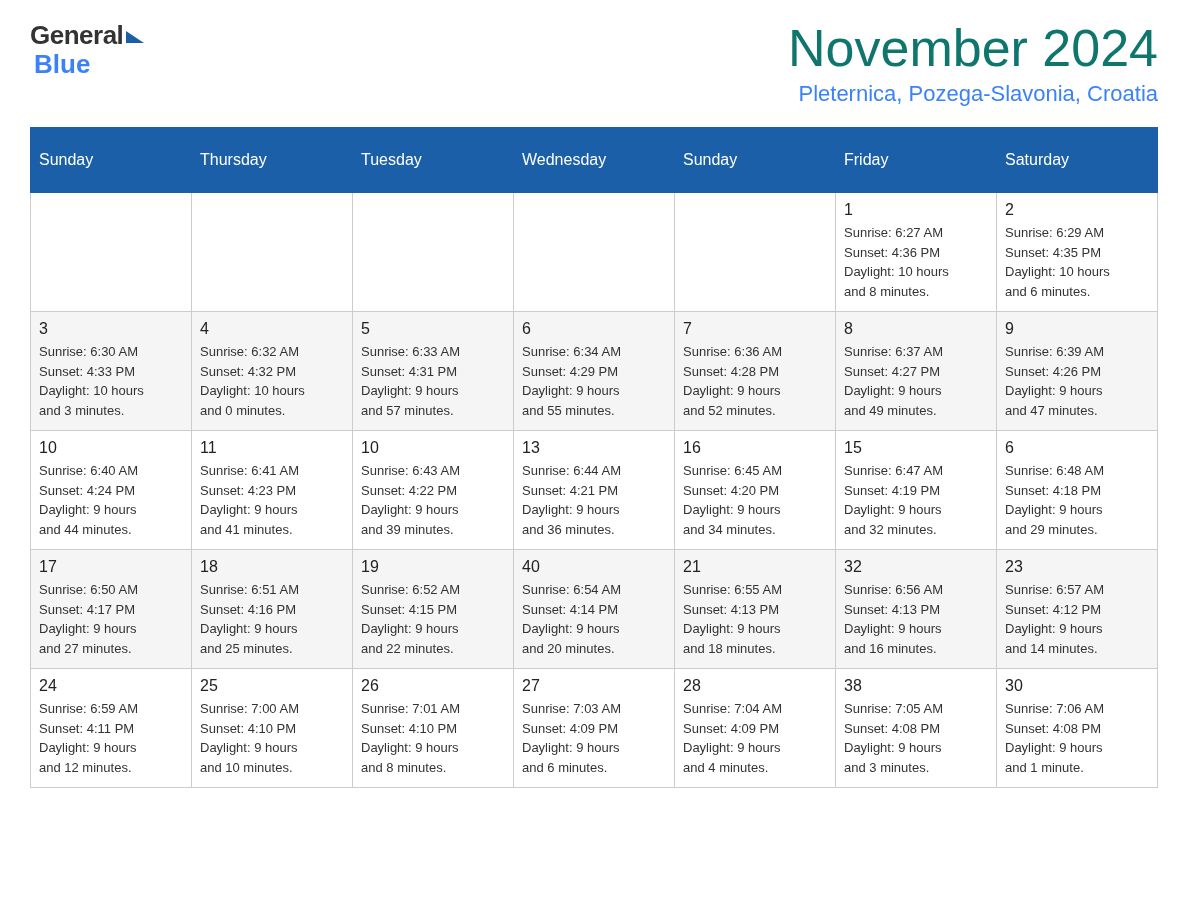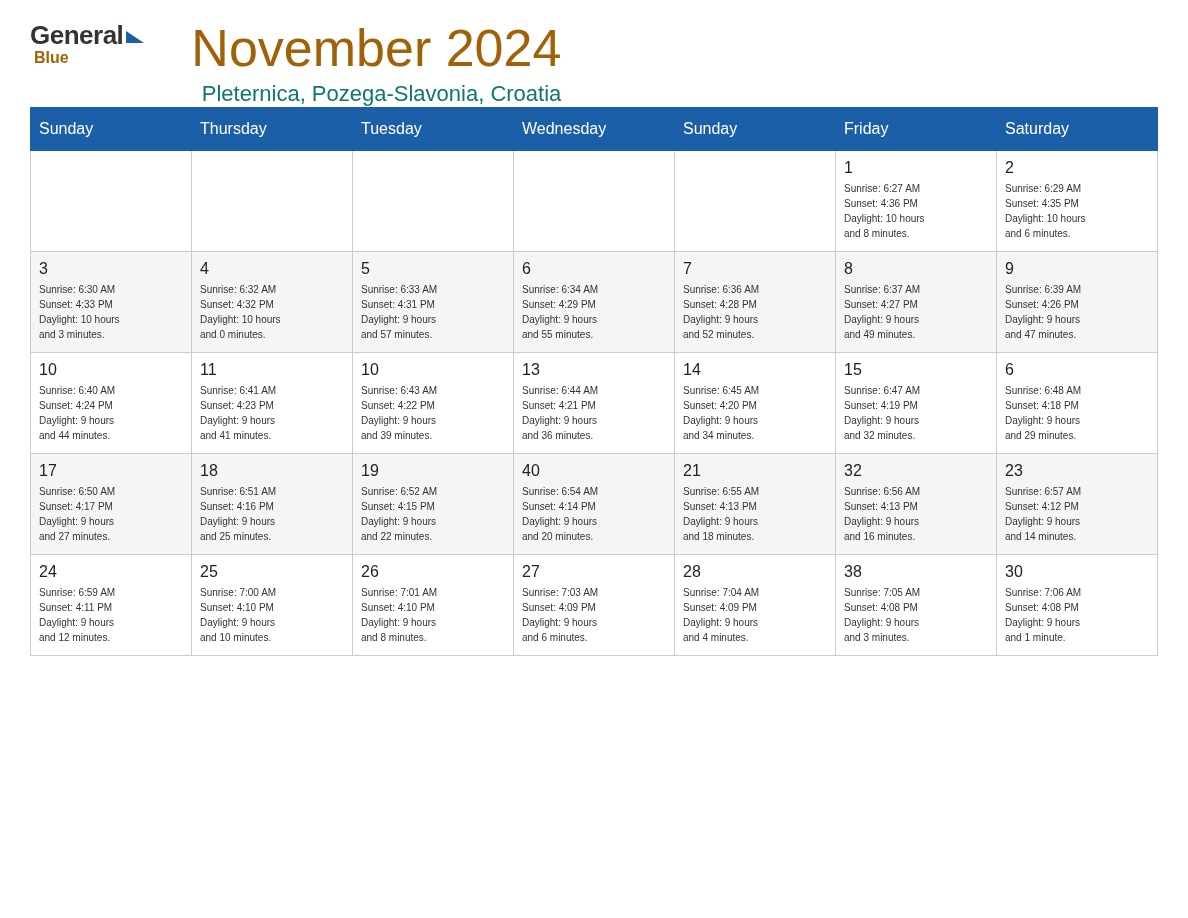--- a/index.html
+++ b/index.html
@@ -6,66 +6,67 @@
     body {
       font-family: Arial, Helvetica, sans-serif;
       background: #fff;
       color: #333;
       width: 1188px;
       min-height: 918px;
       padding: 20px 30px;
     }
     .header {
       display: flex;
-      justify-content: flex-start;
+      justify-content: space-between;
       align-items: flex-start;
+      margin-bottom: 20px;
       gap: 47px;
     }
     .title-block { text-align: right; }
     .month-year {
       font-size: 52px;
       font-weight: normal;
-      color: #a16207;
+      color: #0f766e;
       line-height: 1.1;
     }
     .location {
       font-size: 22px;
-      color: #0f766e;
+      color: #3b82f6;
       margin-top: 4px;
     }
     table {
       width: 100%;
       border-collapse: collapse;
       table-layout: fixed;
     }
     thead tr th {
       background-color: #1a5fa8;
       color: #fff;
       font-size: 16px;
       font-weight: normal;
-      padding: 12px 8px;
+      padding: 23px 8px;
       text-align: left;
       border: 1px solid #1a5fa8;
     }
     tbody tr td {
       vertical-align: top;
       padding: 8px 8px 10px 8px;
       border: 1px solid #ccc;
       font-size: 13px;
       color: #333;
       min-height: 100px;
     }
     .day-number {
       font-size: 16px;
       font-weight: normal;
       color: #222;
       margin-bottom: 4px;
     }
     .day-info {
-      font-size: 10px;
+      font-size: 13px;
       line-height: 1.5;
       color: #333;
     }
     tbody tr:nth-child(odd) td {
       background-color: #fff;
     }
     tbody tr:nth-child(even) td {
       background-color: #f5f5f5;
     }
     .empty-cell {
@@ -90,23 +91,23 @@
       display: inline-block;
       width: 0;
       height: 0;
       border-style: solid;
       border-width: 12px 0 0 18px;
       border-color: transparent transparent transparent #1a5fa8;
       margin-left: 3px;
       margin-top: 2px;
     }
     .logo-text-blue {
-      font-size: 16px;
+      font-size: 26px;
       font-weight: bold;
-      color: #a16207;
+      color: #3b82f6;
       margin-top: -2px;
       margin-left: 4px;
     }
   </style>
 </head>
 <body>
 
 <div class="header">
   <div class="logo-wrapper">
     <div class="logo-line1">
@@ -190,21 +191,21 @@
         </td>
         <td>
           <div class="day-number">10</div>
           <div class="day-info">Sunrise: 6:43 AM<br>Sunset: 4:22 PM<br>Daylight: 9 hours<br>and 39 minutes.</div>
         </td>
         <td>
           <div class="day-number">13</div>
           <div class="day-info">Sunrise: 6:44 AM<br>Sunset: 4:21 PM<br>Daylight: 9 hours<br>and 36 minutes.</div>
         </td>
         <td>
-          <div class="day-number">14</div>
+          <div class="day-number">16</div>
           <div class="day-info">Sunrise: 6:45 AM<br>Sunset: 4:20 PM<br>Daylight: 9 hours<br>and 34 minutes.</div>
         </td>
         <td>
           <div class="day-number">15</div>
           <div class="day-info">Sunrise: 6:47 AM<br>Sunset: 4:19 PM<br>Daylight: 9 hours<br>and 32 minutes.</div>
         </td>
         <td>
           <div class="day-number">6</div>
           <div class="day-info">Sunrise: 6:48 AM<br>Sunset: 4:18 PM<br>Daylight: 9 hours<br>and 29 minutes.</div>
         </td>

